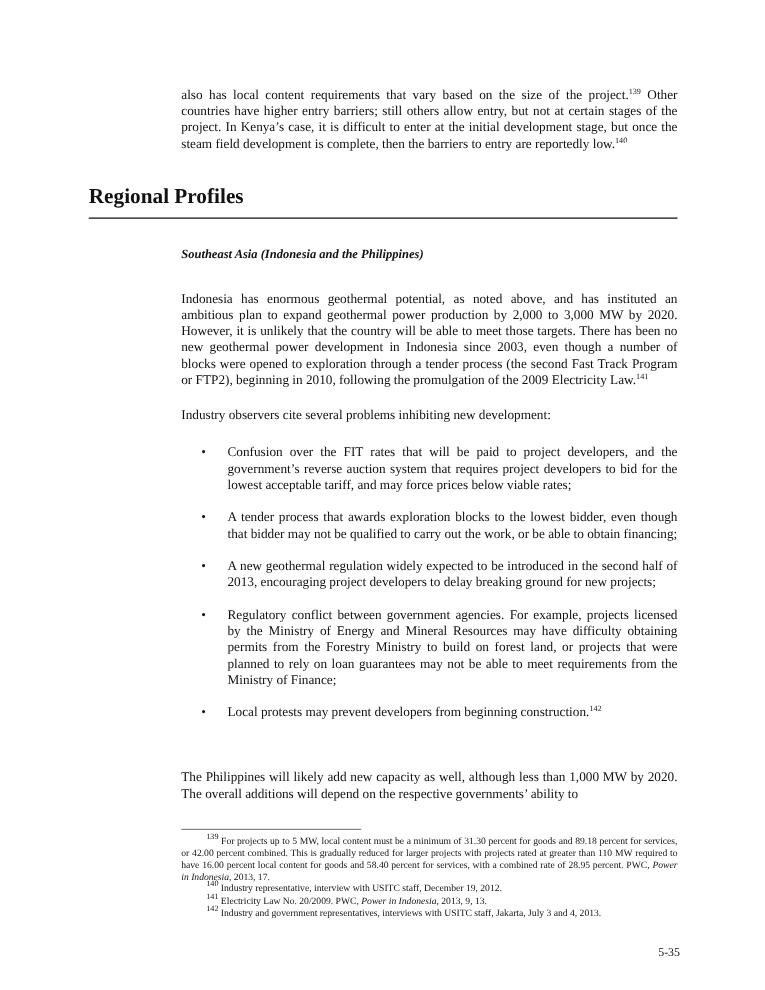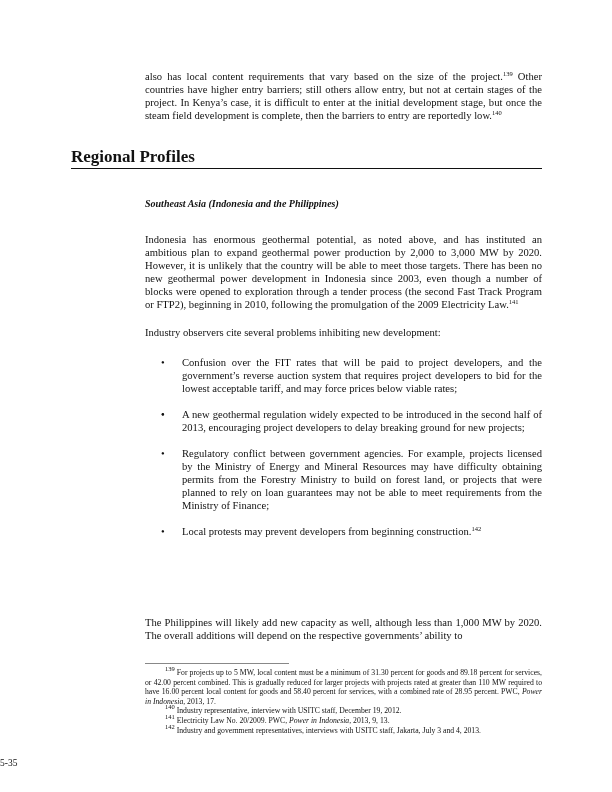--- a/index.html
+++ b/index.html
@@ -3,31 +3,31 @@
 <meta charset="utf-8">
 <style>
   html, body { margin: 0; padding: 0; background: #ffffff; }
   body { width: 612px; height: 792px; position: relative; overflow: hidden;
          font-family: "Liberation Serif", "DejaVu Serif", serif; color: #111; }
   .page { position: absolute; left: 0; top: 0; width: 612px; height: 792px; }
   .body-text { position: absolute; left: 145px; width: 397px; font-size: 10.6px; line-height: 13px;
                text-align: justify; }
   sup { font-size: 6.5px; line-height: 0; vertical-align: 4px; }
   .section-title { position: absolute; left: 71px; top: 147px; width: 471px; font-size: 17px; font-weight: bold;
-                   line-height: 20px; border-bottom: 1.5px solid #111; padding-bottom: 1px; }
+                   line-height: 20px; border-bottom: 1.5px solid #111; padding-bottom: 7px; }
   .subsection-title { position: absolute; left: 145px; top: 198px; font-size: 10px; font-weight: bold; font-style: italic; }
   .bullets { position: absolute; left: 145px; width: 397px; margin: 0; padding: 0; list-style: none; }
   .bullet { position: relative; padding-left: 37px; font-size: 10.6px; line-height: 13px; text-align: justify;
             margin-bottom: 13px; }
   .bullet-dot { position: absolute; left: 16px; top: 0; }
   .fn-rule { position: absolute; left: 145px; top: 663px; width: 144px; border-top: 1px solid #888; }
   .footnotes { position: absolute; left: 145px; top: 668px; width: 397px; font-size: 7.7px; line-height: 9.6px; }
   .fn { text-align: justify; }
   .fn.indent { text-indent: 20px; }
-  .page-number { position: absolute; left: 0; width: 544px; top: 758px; text-align: left; font-size: 9.5px; }
+  .page-number { position: absolute; left: 0; width: 544px; top: 758px; text-align: right; font-size: 9.5px; }
 </style>
 </head>
 <body>
 
 <div class="page">
 
   <p class="body-text" style="top:70px;margin:0;"><span>also has local content requirements that vary based on the size of the project.</span><sup>139</sup><span> Other countries have higher entry barriers; still others allow entry, but not at certain stages of the project. In Kenya’s case, it is difficult to enter at the initial development stage, but once the steam field development is complete, then the barriers to entry are reportedly low.</span><sup>140</sup></p>
 
   <div class="section-title">Regional Profiles</div>
 
@@ -37,20 +37,21 @@
 
   <p class="body-text" style="top:326px;margin:0;">Industry observers cite several problems inhibiting new development:</p>
 
   <ul class="bullets" style="top:356px;">
     <li class="bullet">
       <span class="bullet-dot">•</span>
       <span>Confusion over the FIT rates that will be paid to project developers, and the government’s reverse auction system that requires project developers to bid for the lowest acceptable tariff, and may force prices below viable rates;</span>
     </li>
     <li class="bullet">
       <span class="bullet-dot">•</span>
+      <span>A tender process that awards exploration blocks to the lowest bidder, even though that bidder may not be qualified to carry out the work, or be able to obtain financing;</span>
     </li>
     <li class="bullet">
       <span class="bullet-dot">•</span>
       <span>A new geothermal regulation widely expected to be introduced in the second half of 2013, encouraging project developers to delay breaking ground for new projects;</span>
     </li>
     <li class="bullet">
       <span class="bullet-dot">•</span>
       <span>Regulatory conflict between government agencies. For example, projects licensed by the Ministry of Energy and Mineral Resources may have difficulty obtaining permits from the Forestry Ministry to build on forest land, or projects that were planned to rely on loan guarantees may not be able to meet requirements from the Ministry of Finance;</span>
     </li>
     <li class="bullet">

